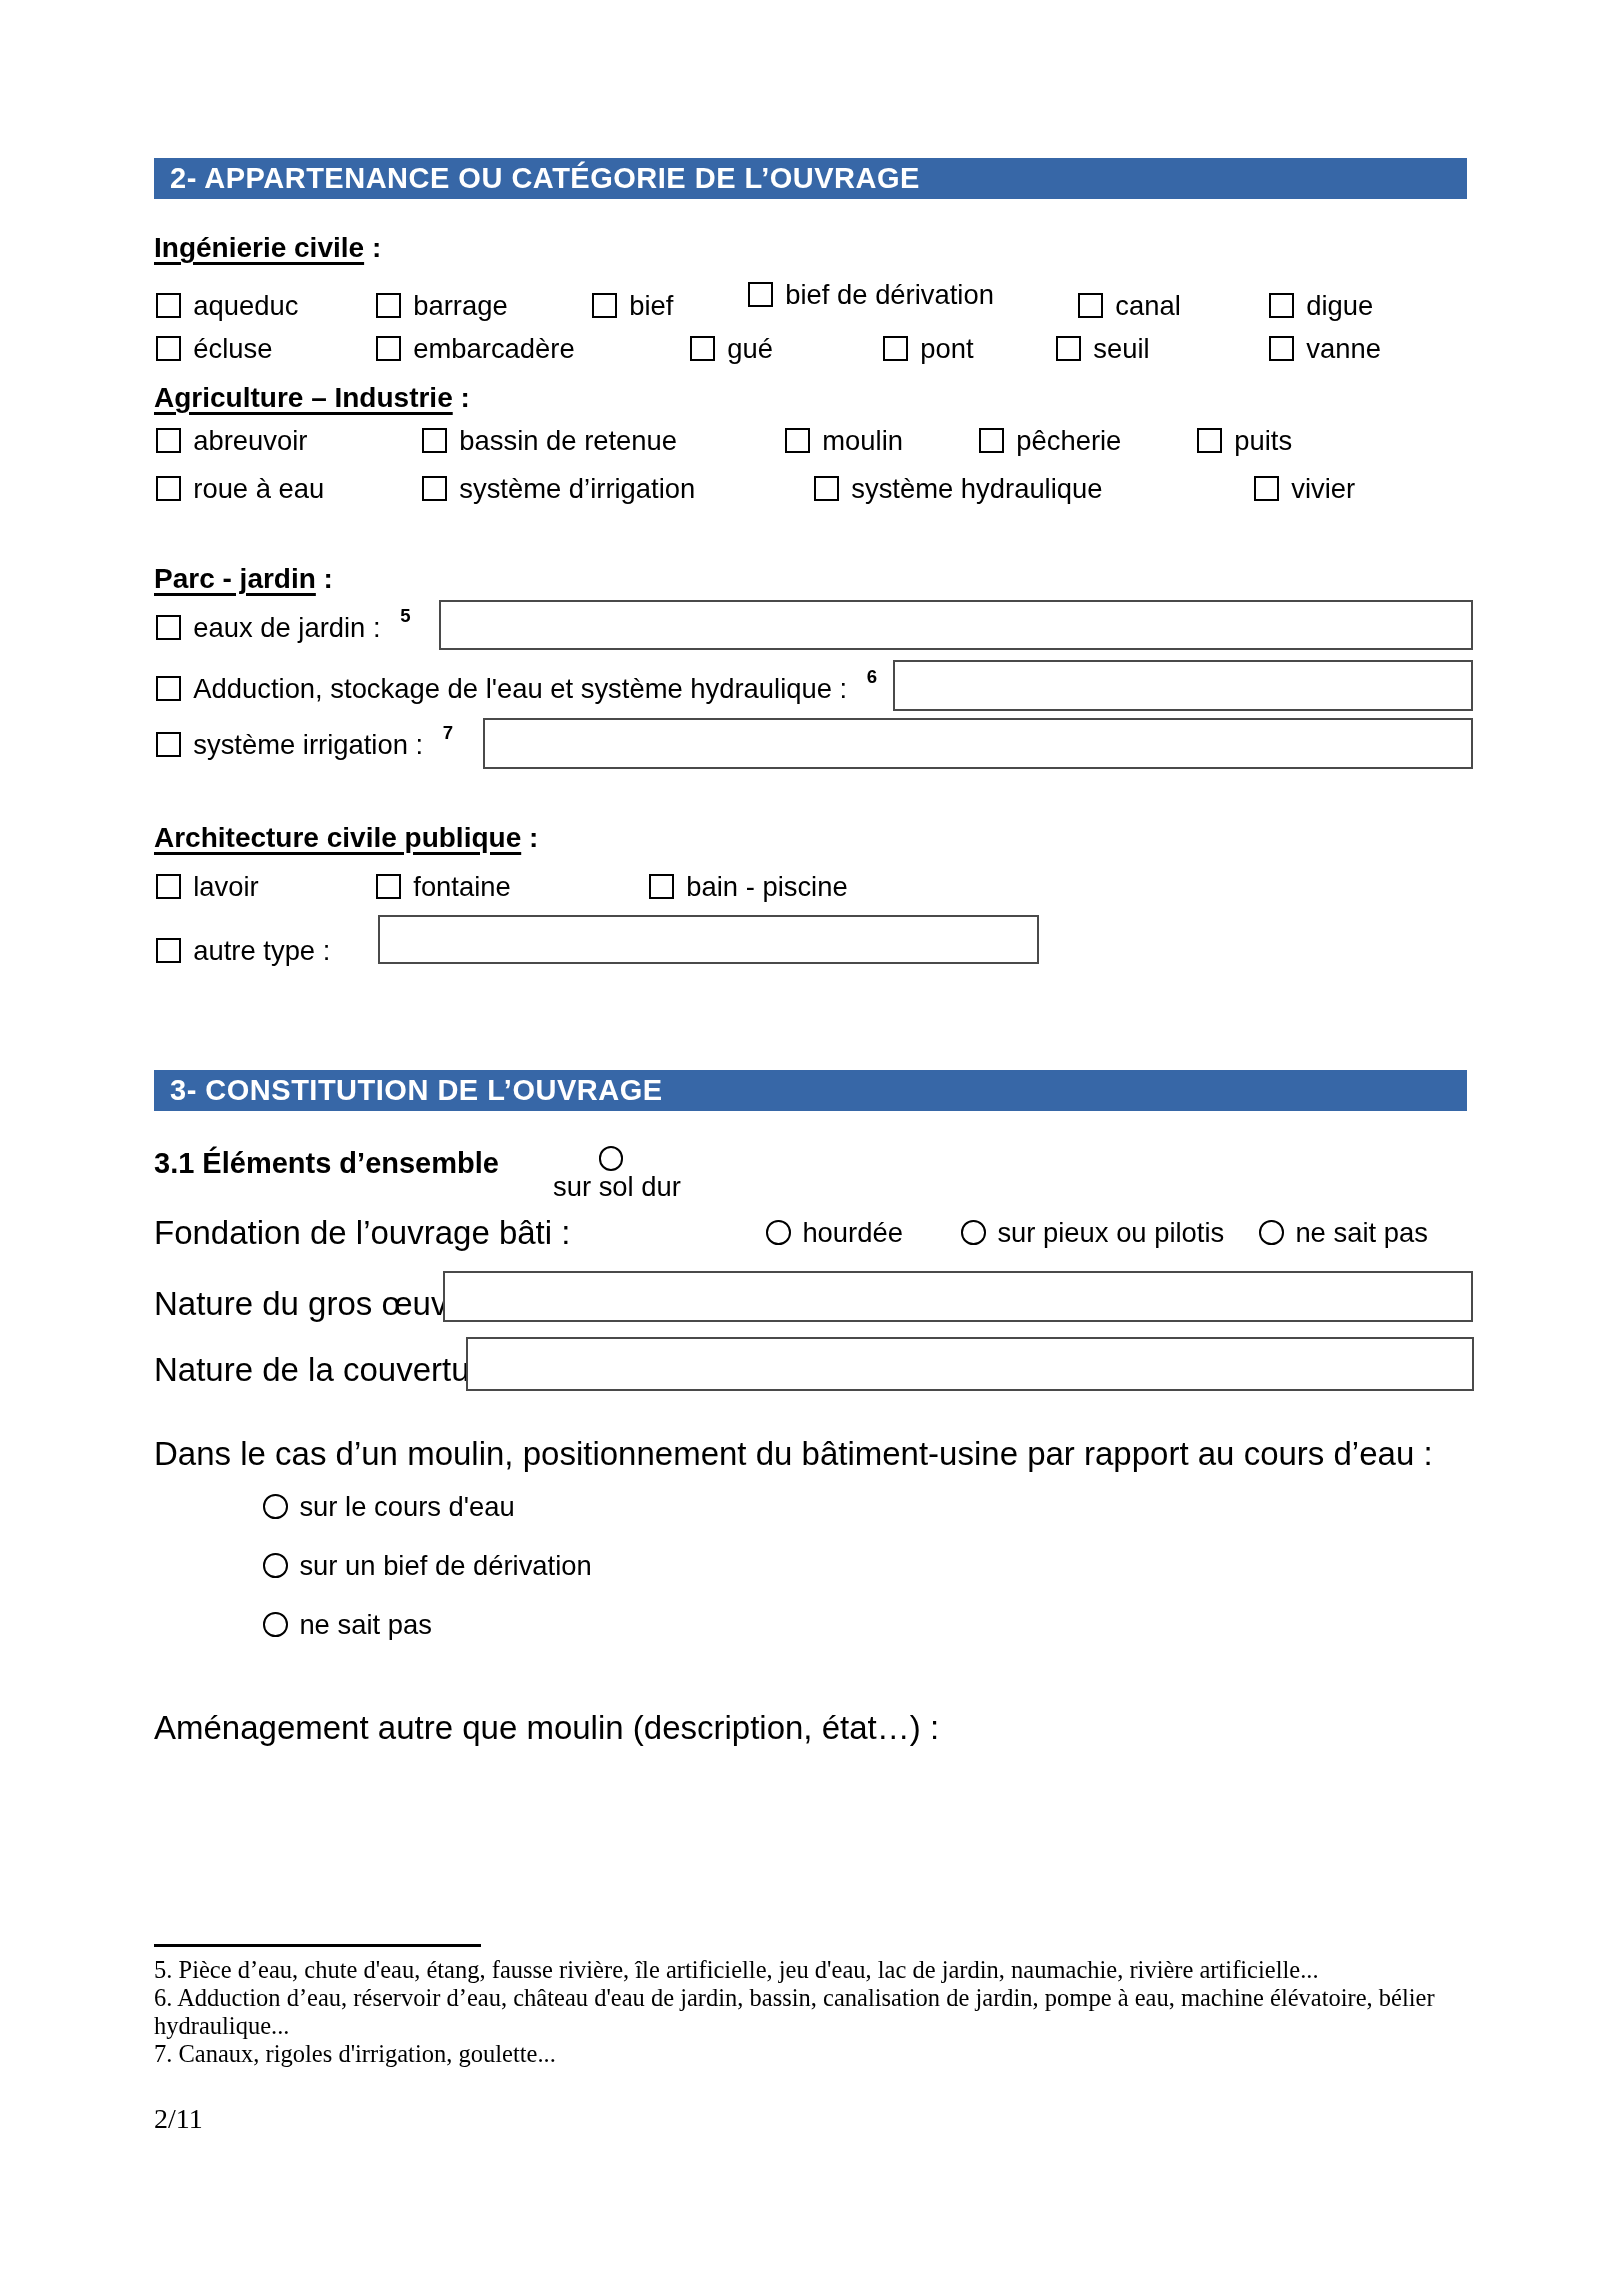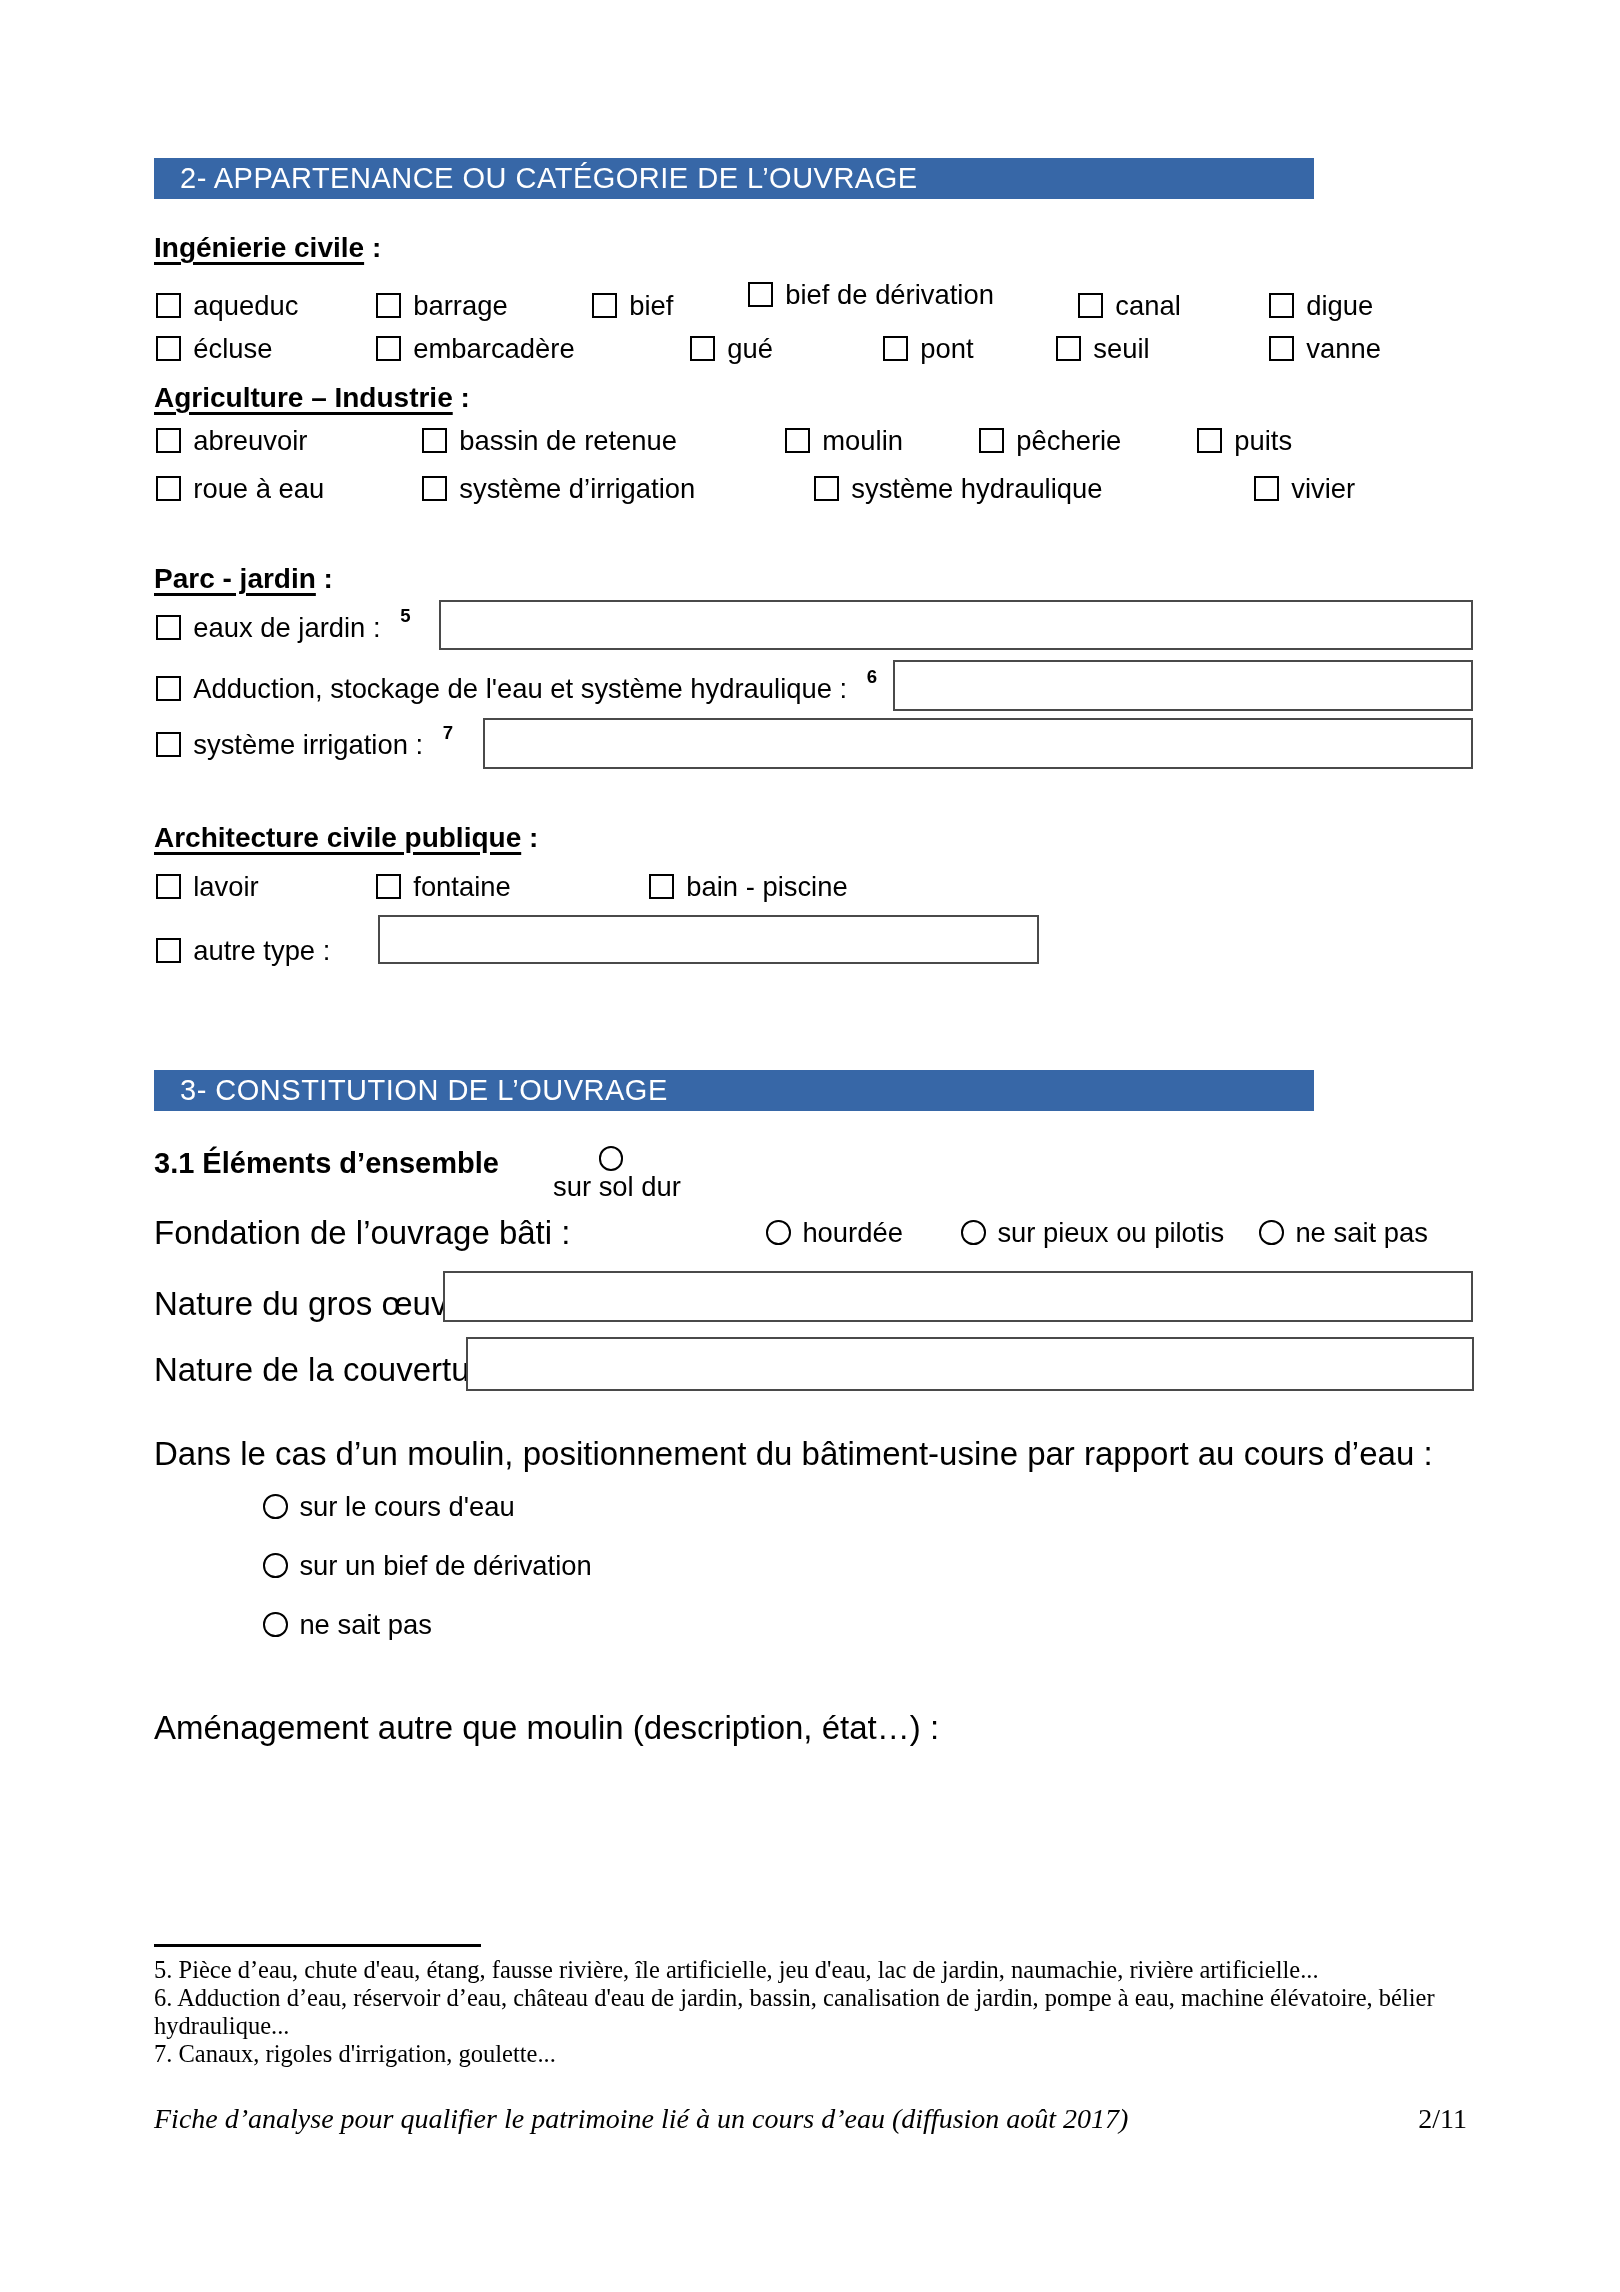--- a/index.html
+++ b/index.html
@@ -8,29 +8,29 @@
     width: 1620px;
     height: 2293px;
     background: #ffffff;
     font-family: "Liberation Sans", sans-serif;
     color: #000;
     overflow: hidden;
   }
   .bar {
     position: absolute;
     left: 154px;
-    width: 1160px;
+    width: 1313px;
     height: 41px;
     background: #3767a7;
     color: #ffffff;
     font-size: 29px;
-    font-weight: normal;
+    font-weight: bold;
     display: flex;
     align-items: center;
-    padding-left: 26px;
+    padding-left: 16px;
     box-sizing: border-box;
     letter-spacing: 0.5px;
   }
   .gh {
     position: absolute;
     left: 154px;
     font-size: 28px;
     font-weight: bold;
     white-space: nowrap;
   }
@@ -326,18 +326,17 @@
   <div class="plabel" style="left:154px;top:1708px;">Aménagement autre que moulin (description, état…) :</div>
 
   <div class="rule"></div>
   <div class="footnotes">
     <div>5. Pièce d’eau, chute d'eau, étang, fausse rivière, île artificielle, jeu d'eau, lac de jardin, naumachie, rivière artificielle...</div>
     <div>6. Adduction d’eau, réservoir d’eau, château d'eau de jardin, bassin, canalisation de jardin, pompe à eau, machine élévatoire, bélier hydraulique...</div>
     <div>7. Canaux, rigoles d'irrigation, goulette...</div>
   </div>
 
   <div class="footer">
-    <span class="f-left">Fiche d’analyse pour qualifier le patrimoine lié à un cours d’eau (diffusion août 2017)</span>
     <span class="f-right">2/11</span>
   </div>
 
 </div>
 
 
 </body></html>

